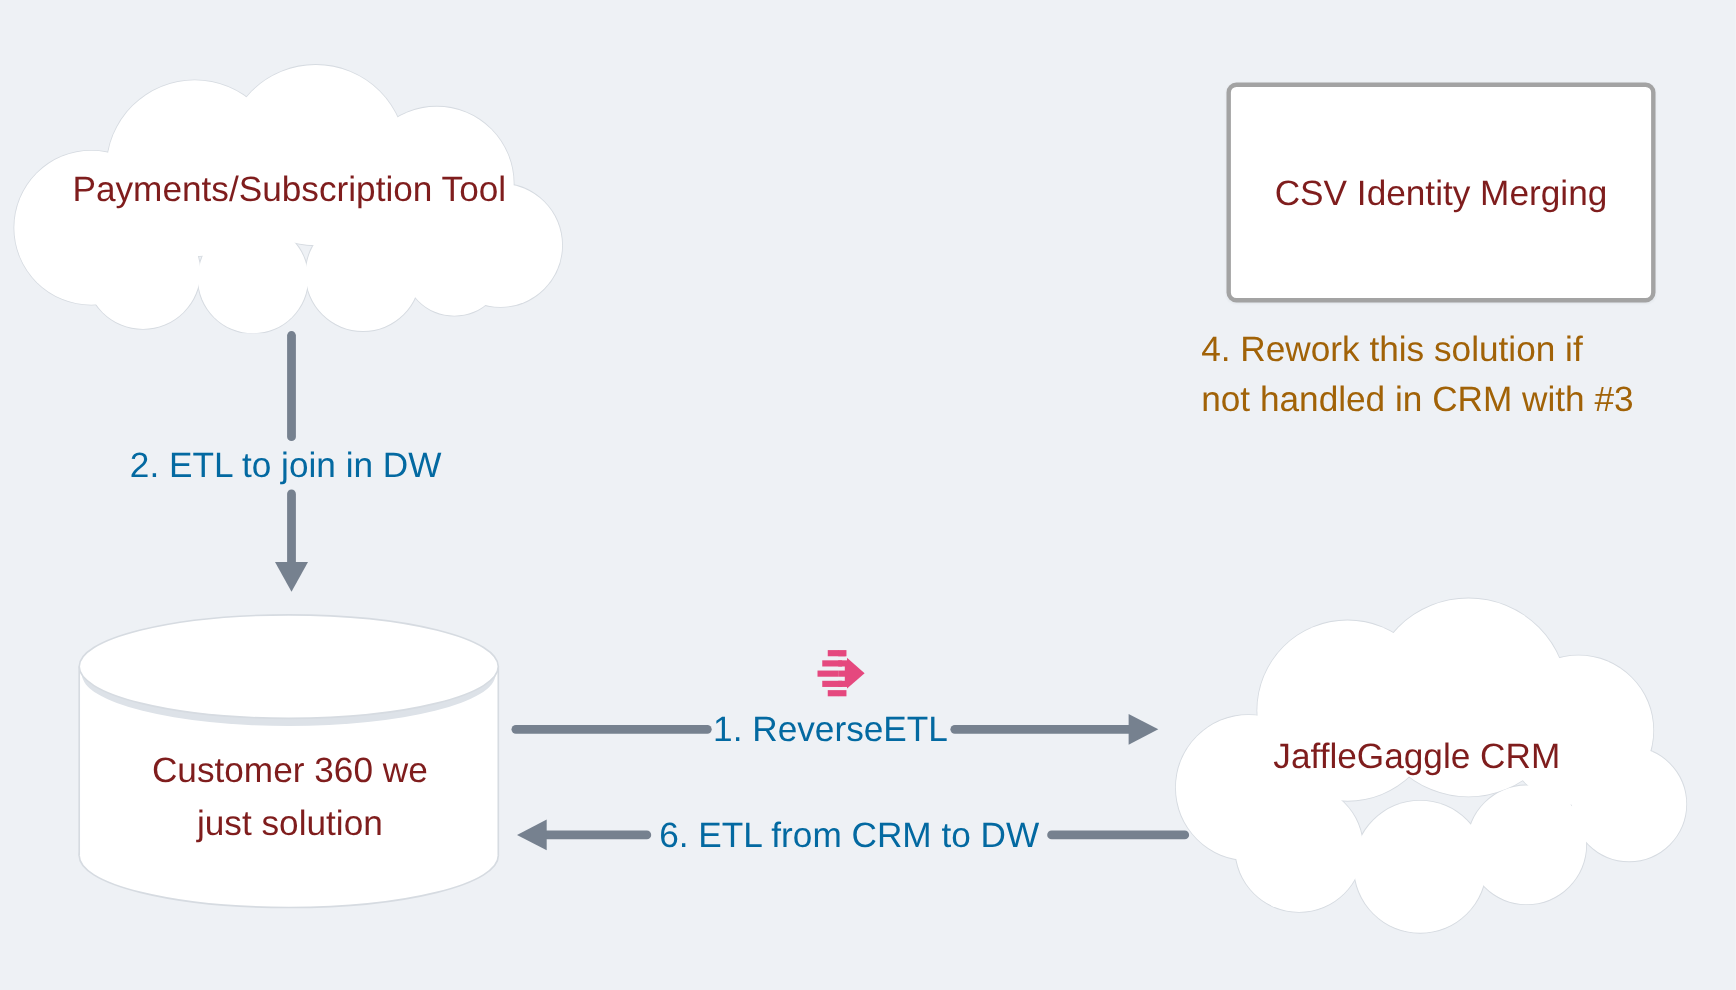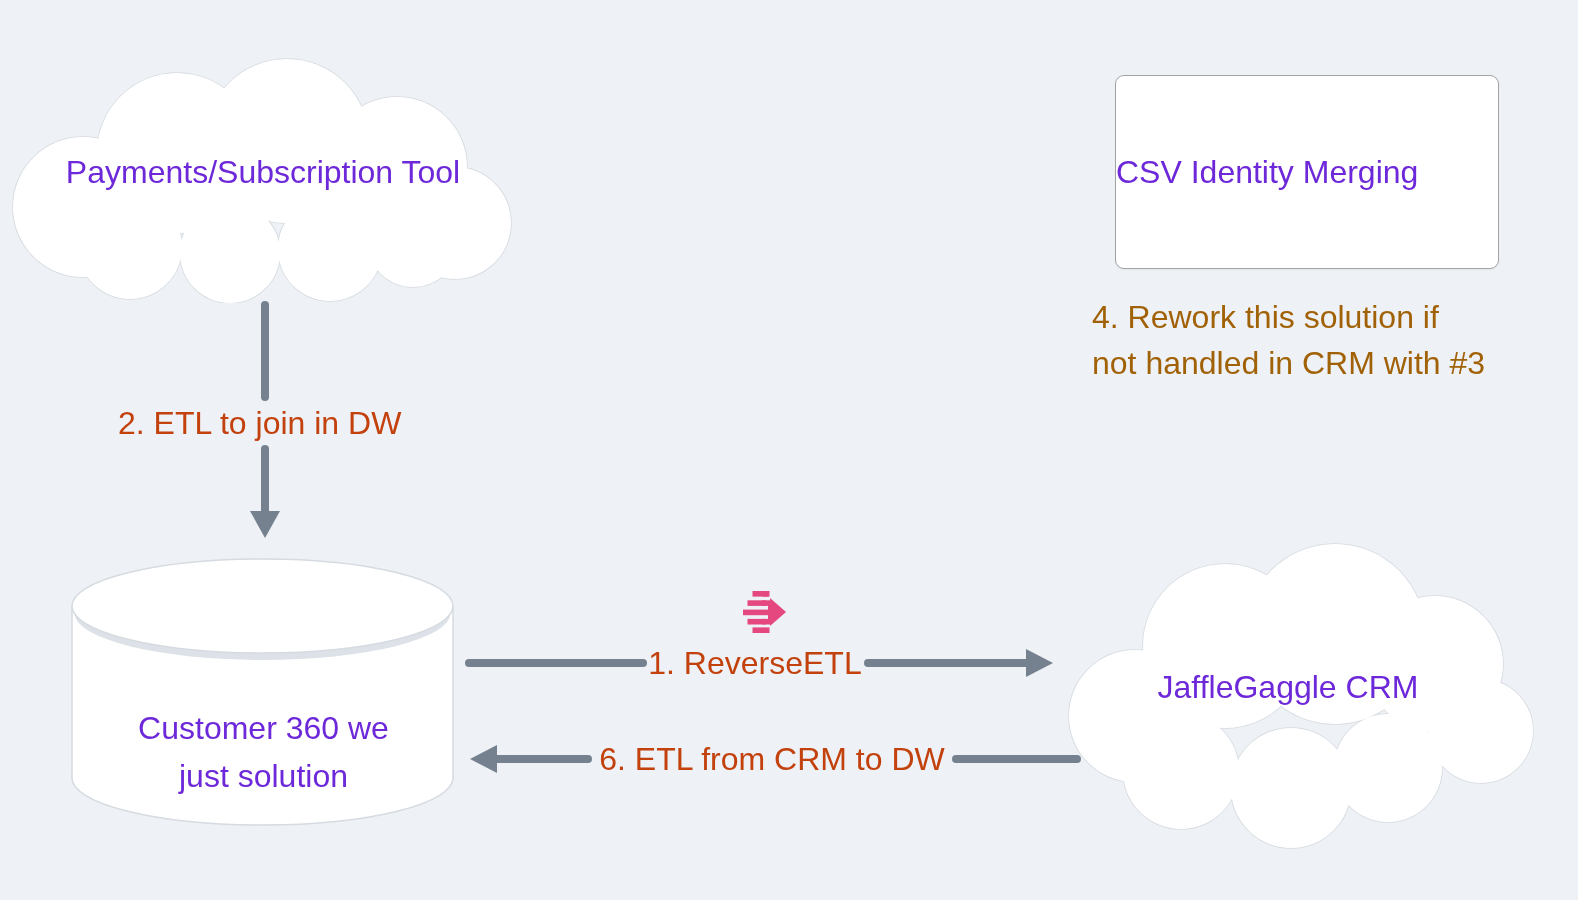--- a/index.html
+++ b/index.html
@@ -10,45 +10,45 @@
     font-family:"Liberation Sans", sans-serif;
     color:#2e3a48;
     overflow:hidden;
   }
   .abs{position:absolute;}
   .node-label{
     font-size:32px;
     font-weight:500;
     line-height:44px;
     text-align:center;
-    color:#6d28d9;
+    color:#7f1d1d;
     white-space:nowrap;
   }
   .edge-label{
     font-size:32px;
     font-weight:500;
     line-height:44px;
-    color:#c2410c;
+    color:#0369a1;
     white-space:nowrap;
   }
   .card{
     left:1115px;top:75px;width:382px;height:192px;
     background:#ffffff;
-    border:1px solid #a3a3a3;
+    border:4px solid #a3a3a3;
     border-radius:9px;
     box-shadow:0 1px 2px rgba(45,58,72,0.05);
-    display:flex;align-items:center;
+    display:flex;align-items:center;justify-content:center;
   }
   .annotation{
     left:1092px;top:294px;
     font-size:32px;font-weight:500;line-height:46px;
     color:#a16207;white-space:nowrap;
   }
   .db-label{
-    left:72px;top:704px;width:383px;
+    left:72px;top:676px;width:383px;
     line-height:48px;
   }
   svg{display:block;}
 </style>
 </head>
 <body>
 
 <div class="canvas">
 
   <svg class="abs" style="left:0;top:0;" width="1578" height="900" viewBox="0 0 1578 900">

